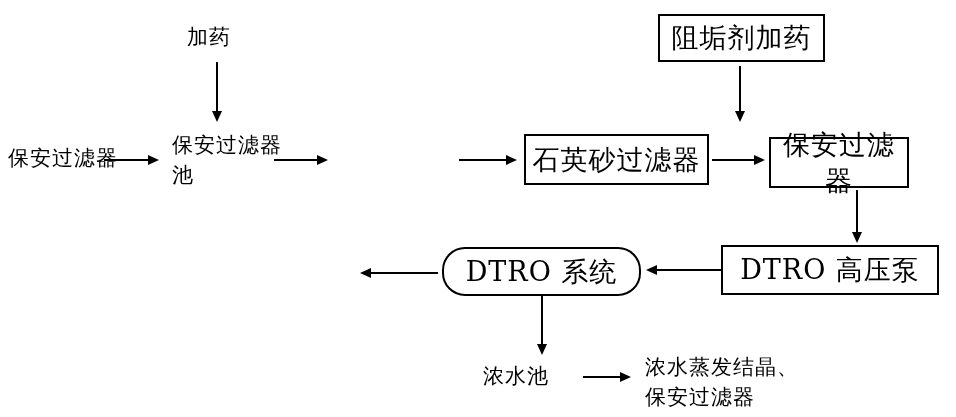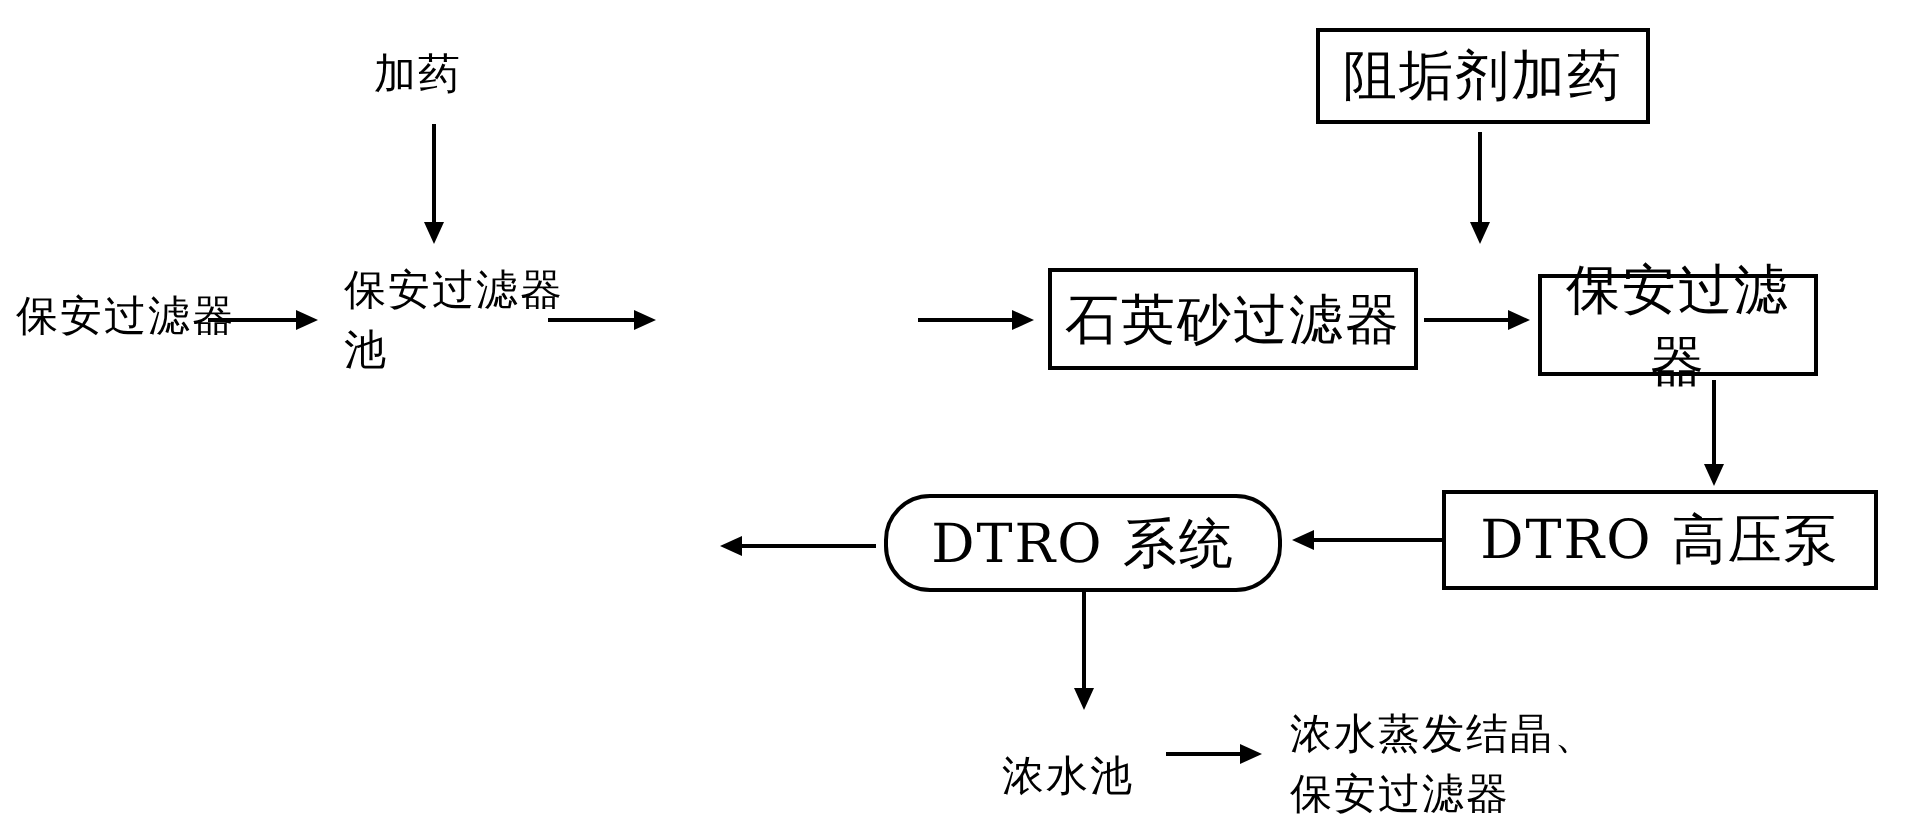--- a/index.html
+++ b/index.html
@@ -100,21 +100,21 @@
 
   <div class="arrow shaft-h head-left" style="left:657px; top:269px; width:64px;"></div>
 
   <div class="box" style="left:442px; top:247px; width:199px; height:49px;border-radius:23px;">DTRO 系统</div>
 
   <div class="arrow shaft-h head-left" style="left:371px; top:272px; width:67px;"></div>
 
 
   <div class="arrow shaft-v head-down" style="left:541px; top:296px; height:48px;"></div>
 
-  <div class="lbl" style="left:501px; top:361px;margin-top:12px;">浓水池</div>
+  <div class="lbl" style="left:483px; top:361px;">浓水池</div>
 
   <div class="arrow shaft-h head-right" style="left:583px; top:376px; width:37px;"></div>
 
   <div class="lbl" style="left:645px; top:352px;">
     <div>浓水蒸发结晶、</div>
     <div>保安过滤器</div>
   </div>
 
 </div>
 

